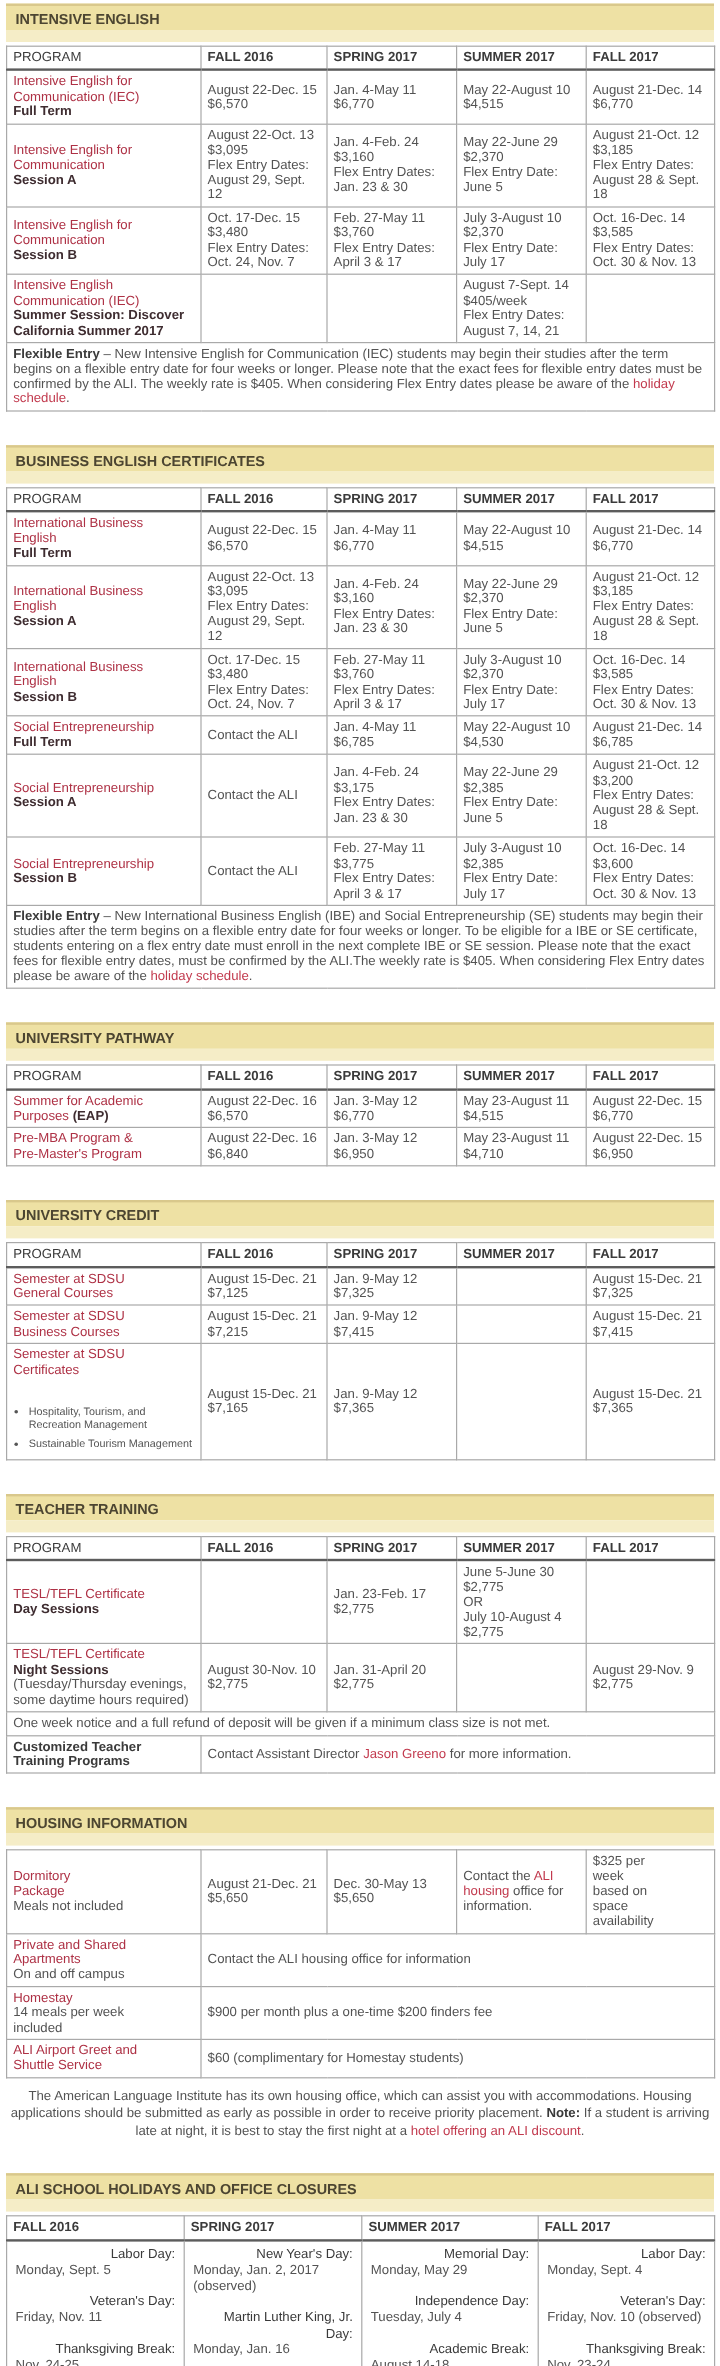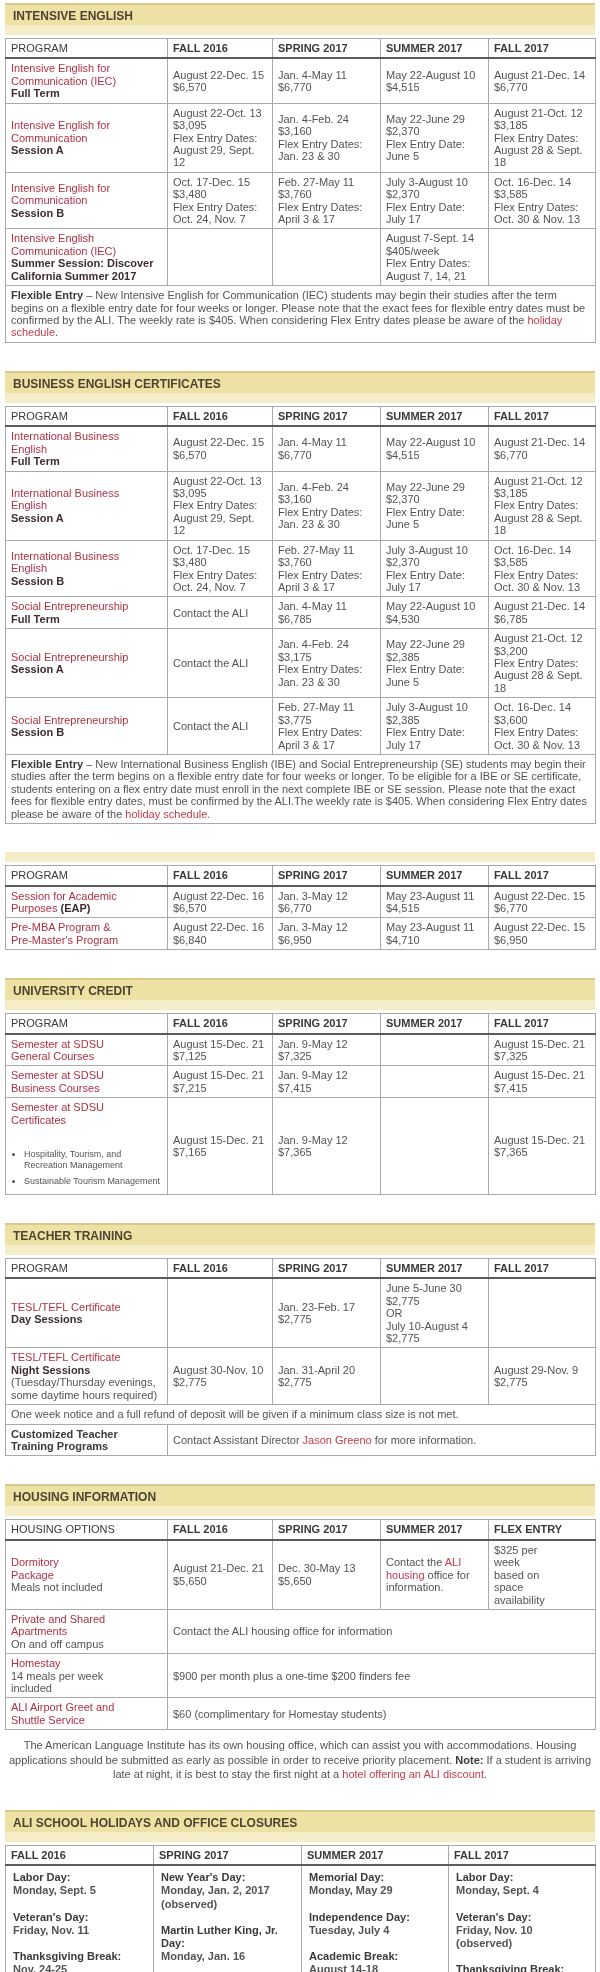--- a/index.html
+++ b/index.html
@@ -17,22 +17,22 @@
   .sub{color:#3e2c30;font-weight:bold;}
   .plain{color:#535353;font-weight:normal;}
   .lnk{color:#c23a4e;cursor:pointer;}
   .bold{font-weight:bold;color:#3a3a3a;}
   .tdtop{vertical-align:top;}
   .bullets{margin:23px 0 2px;padding-left:13px;font-size:9px;color:#555;}
   .bullets li{margin-bottom:4px;line-height:1.25;}
   .hcol{vertical-align:top;padding:5px 7px 8px;}
   .hitem{margin-bottom:13px;}
   .hitem:last-child{margin-bottom:2px;}
-  .hlabel{font-weight:bold;color:#3a3a3a;display:block;line-height:1.2;}
-  .hval{display:block;white-space:pre-line;line-height:1.2;font-weight:bold;}
+  .hlabel{font-weight:normal;color:#3a3a3a;display:block;line-height:1.2;text-align:right;}
+  .hval{display:block;white-space:pre-line;line-height:1.2;}
   .para{font-size:11px;color:#535353;line-height:1.32;margin:8px 1px 0;text-align:center;}
 </style>
 </head>
 <body>
 
 <div class="page">
 
   <div class="sec">
     <div class="band">INTENSIVE ENGLISH</div>
     <div class="band-sub"></div>
@@ -247,39 +247,40 @@
 Oct. 30 &amp; Nov. 13</span></td>
       </tr>
       <tr>
         <td colspan="5"><span class="c bold">Flexible Entry</span><span class="c"> – New International Business English (IBE) and Social Entrepreneurship (SE) students may begin their studies after the term begins on a flexible entry date for four weeks or longer. To be eligible for a IBE or SE certificate, students entering on a flex entry date must enroll in the next complete IBE or SE session. Please note that the exact fees for flexible entry dates, must be confirmed by the ALI.The weekly rate is $405. When considering Flex Entry dates please be aware of the </span><span class="c lnk">holiday schedule</span><span class="c">.</span></td>
       </tr>
     </tbody>
       </table>
   </div>
 
   <div class="sec">
+    <div class="band">UNIVERSITY PATHWAY</div>
     <div class="band-sub"></div>
     <table>
       <colgroup>
           <col style="width:162px">
           <col style="width:105px">
           <col style="width:108px">
           <col style="width:108px">
           <col style="width:107px">
         </colgroup>
       <tbody>
           <tr class="head">
         <th class="th-plain">PROGRAM</th>
         <th>FALL 2016</th>
         <th>SPRING 2017</th>
         <th>SUMMER 2017</th>
         <th>FALL 2017</th>
       </tr>
       <tr>
-        <td><span class="c red">Session for Academic
+        <td><span class="c red">Summer for Academic
 Purposes</span><span class="c sub"> (EAP)</span></td>
         <td><span class="c">August 22-Dec. 16
 $6,570</span></td>
         <td><span class="c">Jan. 3-May 12
 $6,770</span></td>
         <td><span class="c">May 23-August 11
 $4,515</span></td>
         <td><span class="c">August 22-Dec. 15
 $6,770</span></td>
       </tr>
@@ -421,27 +422,20 @@
     <div class="band-sub"></div>
     <table>
       <colgroup>
           <col style="width:162px">
           <col style="width:105px">
           <col style="width:108px">
           <col style="width:108px">
           <col style="width:107px">
         </colgroup>
       <tbody>
-          <tr class="head">
-        <th class="th-plain">HOUSING OPTIONS</th>
-        <th>FALL 2016</th>
-        <th>SPRING 2017</th>
-        <th>SUMMER 2017</th>
-        <th>FLEX ENTRY</th>
-      </tr>
       <tr>
         <td><span class="c red">Dormitory
 Package</span><span class="c plain">
 Meals not included</span></td>
         <td><span class="c">August 21-Dec. 21
 $5,650</span></td>
         <td><span class="c">Dec. 30-May 13
 $5,650</span></td>
         <td><span class="c">Contact the </span><span class="c lnk">ALI housing</span><span class="c"> office for information.</span></td>
         <td class="tdtop"><span class="c">$325 per

